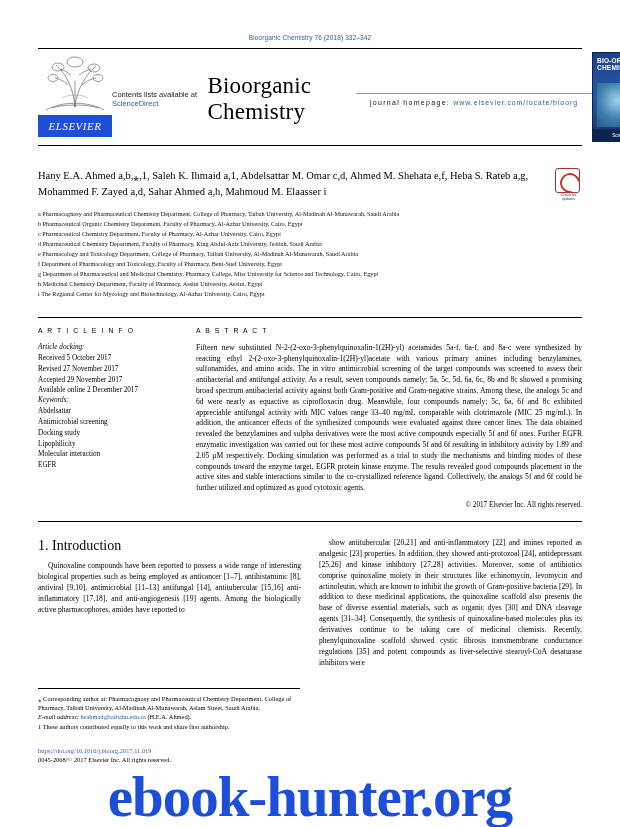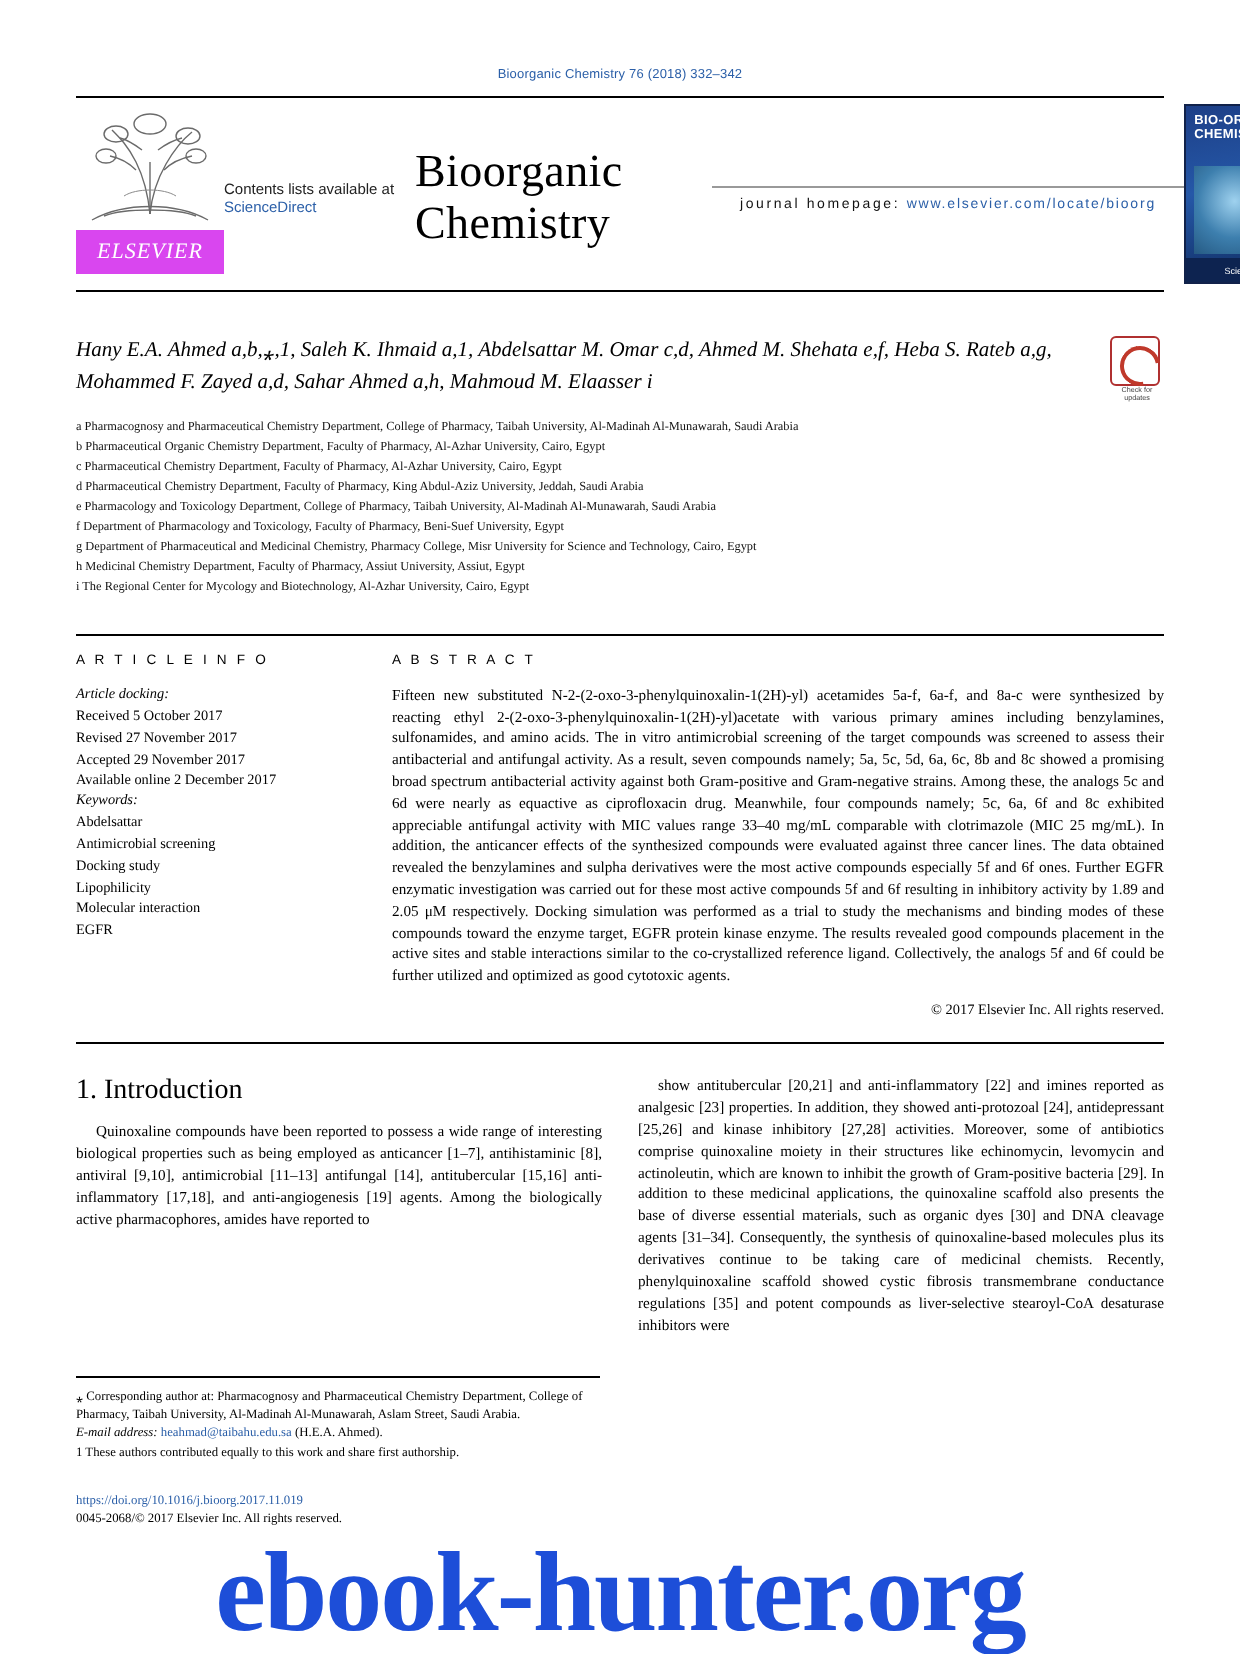--- a/index.html
+++ b/index.html
@@ -56,21 +56,21 @@
     width: 74px;
     height: 62px;
     background: #ffffff;
     position: relative;
     overflow: hidden;
   }
   .tree-svg { display:block; }
   .elsevier-logo {
     width: 74px;
     height: 22px;
-    background: #d946ef;
+    background: #1d4ed8;
     color: #fff;
     font-family: "Liberation Serif", serif;
     font-size: 11px;
     font-style: italic;
     letter-spacing: 0.5px;
     display: flex;
     align-items: center;
     justify-content: center;
     margin-top: 2px;
   }
@@ -197,21 +197,20 @@
     color: #444;
     margin-top: 1px;
     line-height: 1.1;
   }
 
   .authors {
     margin-top: 13px;
     font-family: "Liberation Serif", serif;
     font-size: 10.5px;
     line-height: 1.5;
-    font-style: italic;
   }
 
   .affils {
     margin-top: 9px;
     font-size: 6.2px;
     line-height: 1.62;
     font-family: "Liberation Serif", serif;
     color: #111;
   }
 

